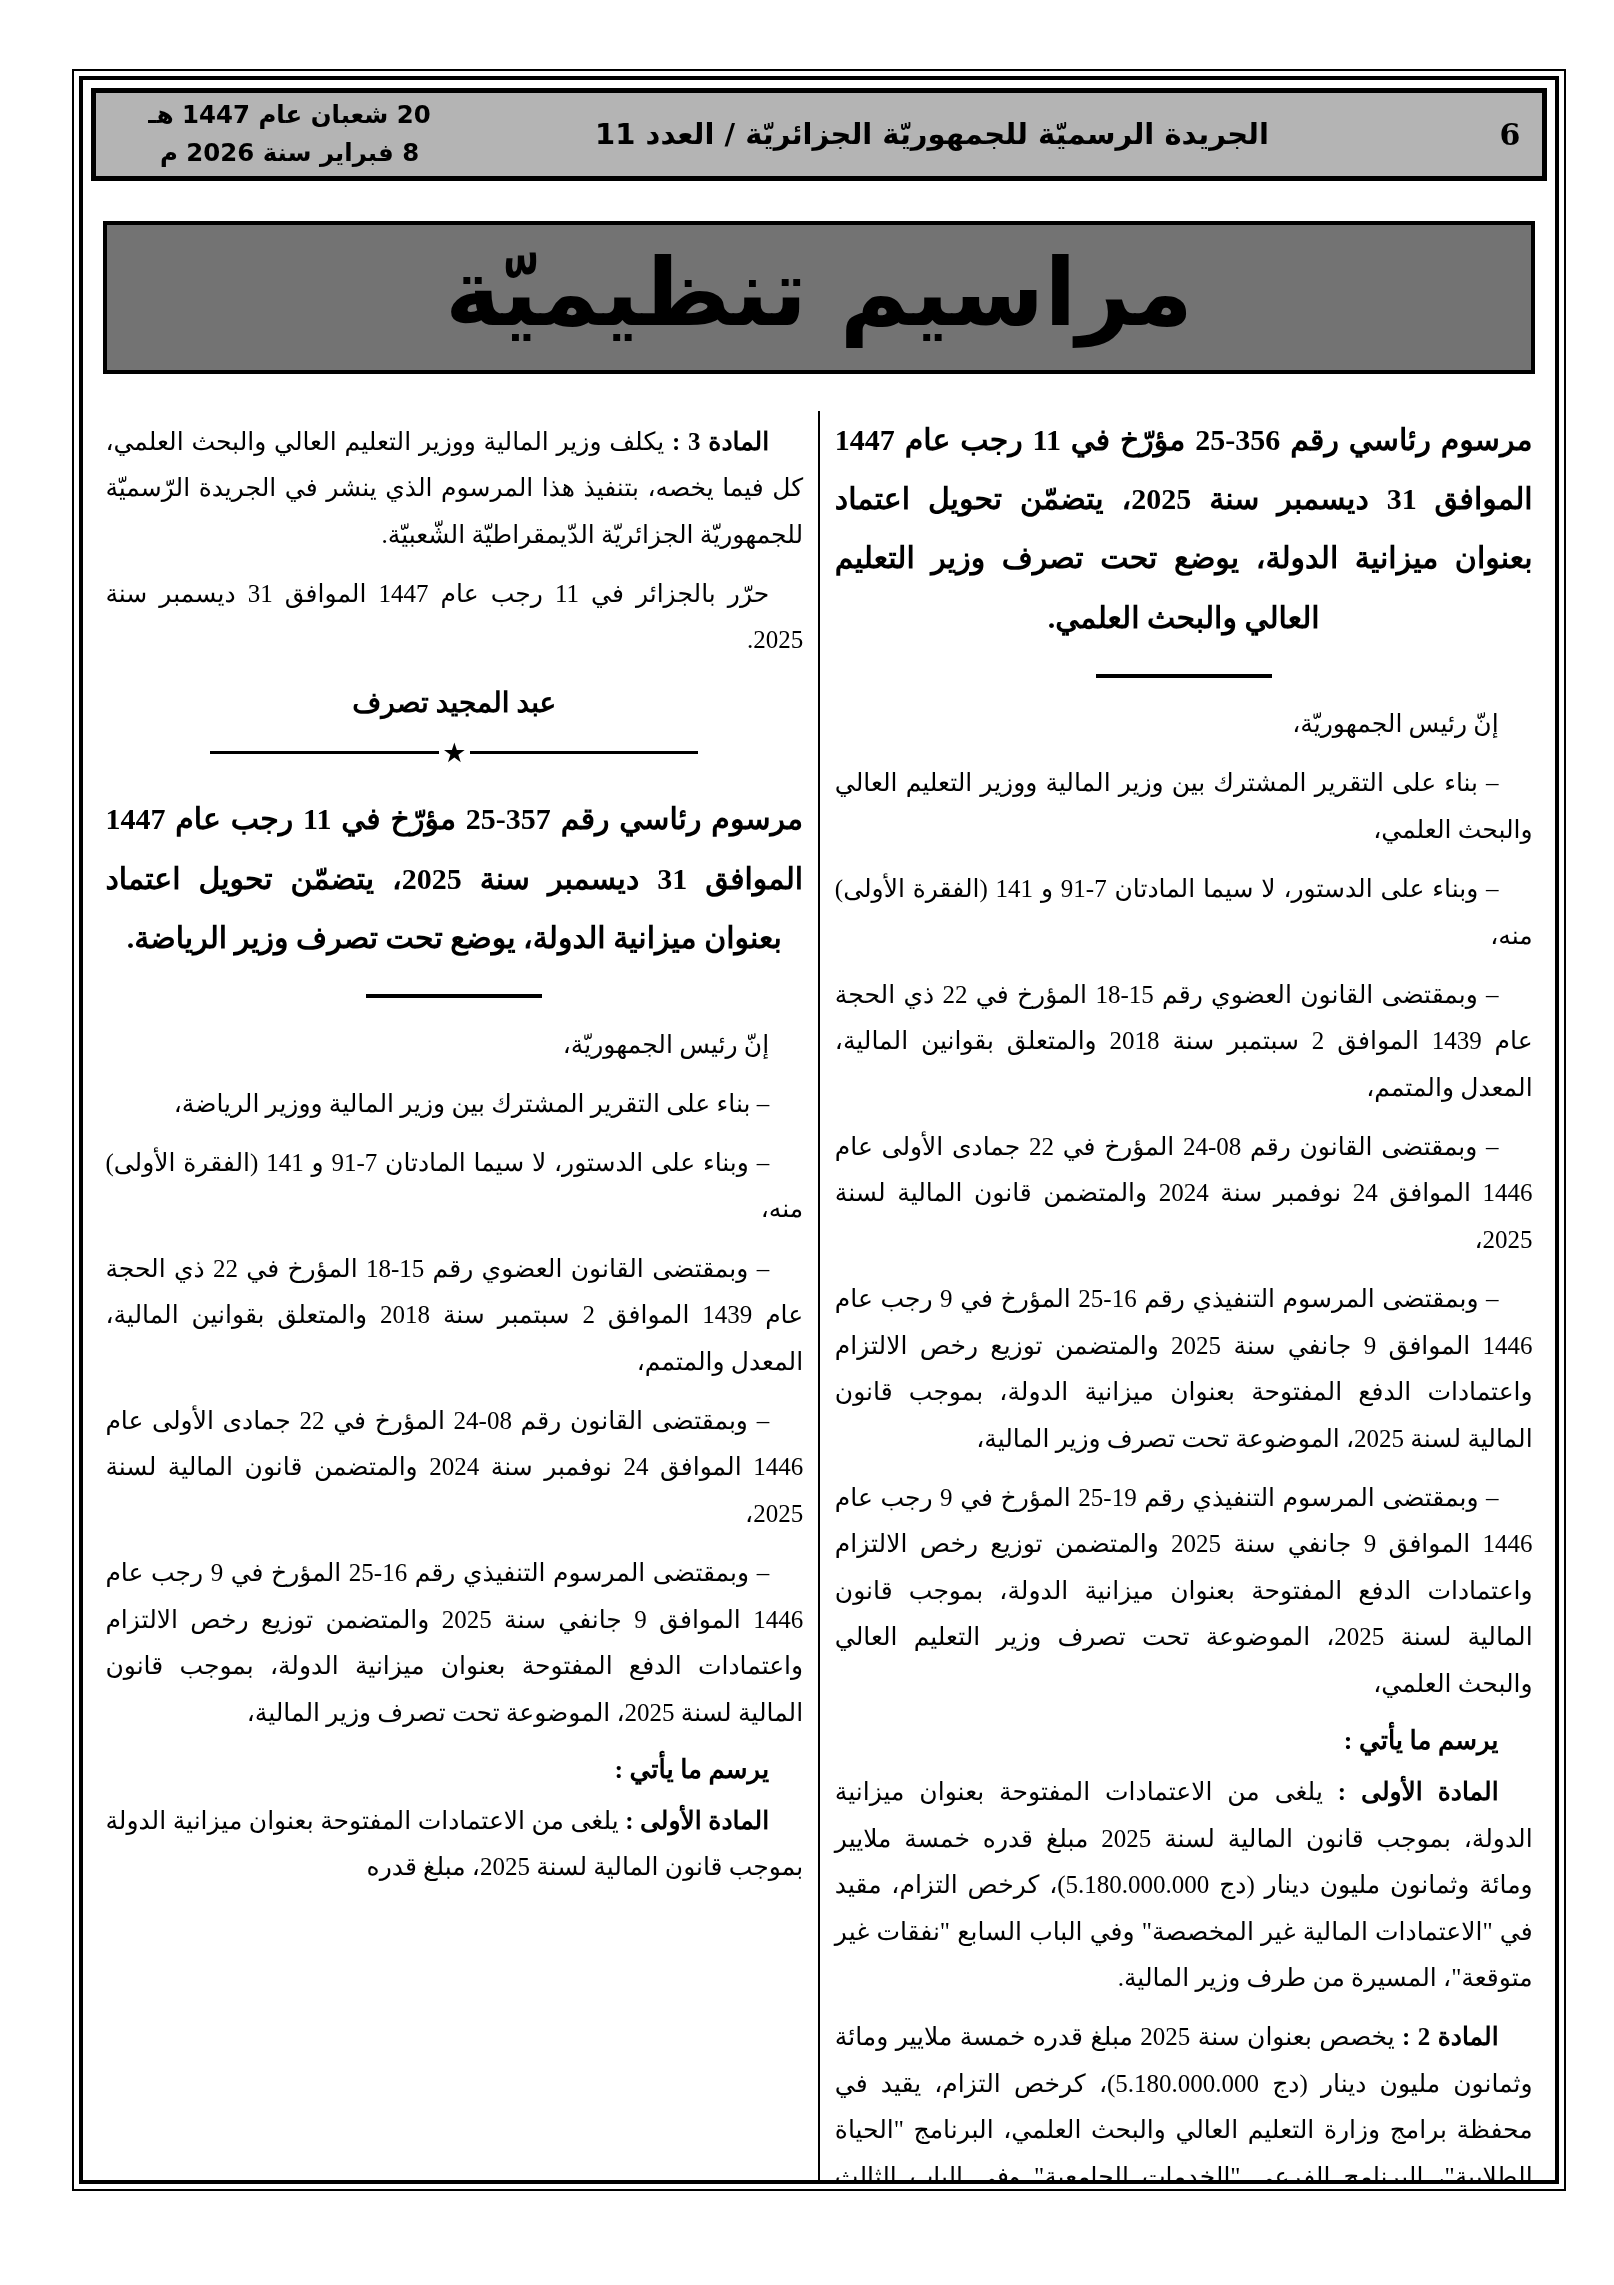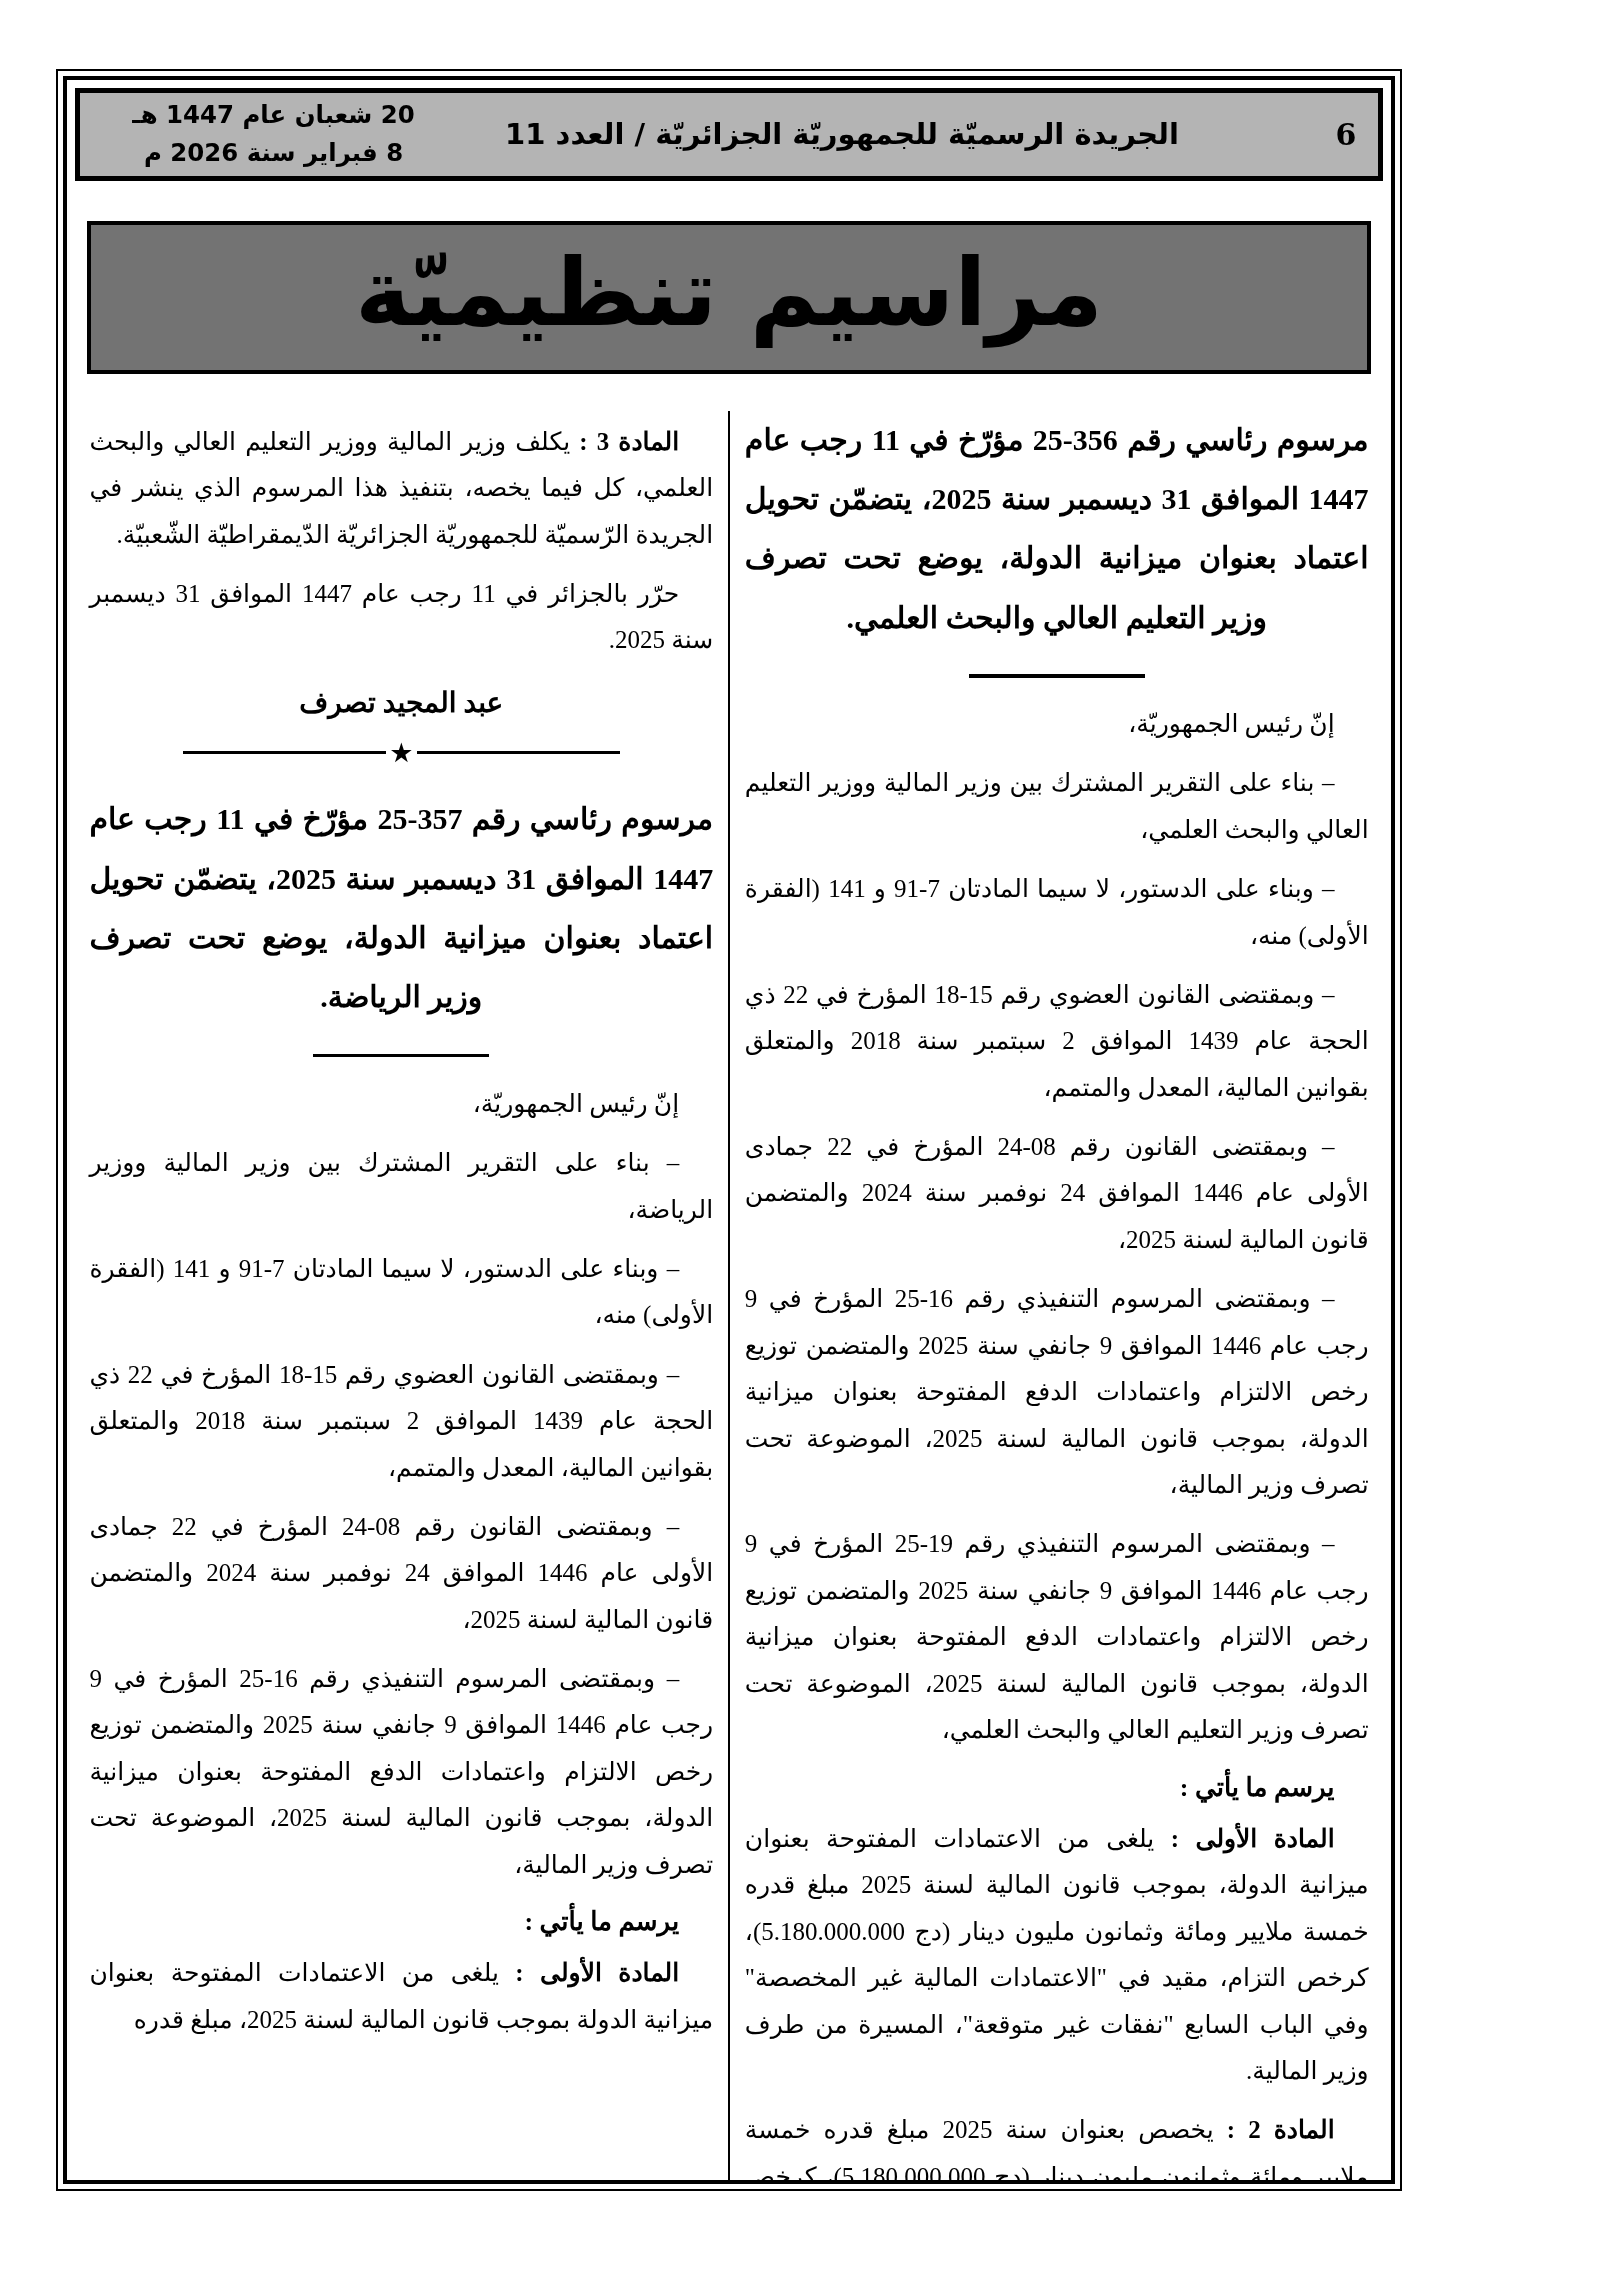--- a/index.html
+++ b/index.html
@@ -1,20 +1,20 @@
 <!DOCTYPE html>
 <html lang="ar" style="font-size:14.5px"><head>
 <meta charset="utf-8">
 <style>
   html,body{margin:0;padding:0;background:#ffffff;}
   body{
     width:1615px;height:2285px;position:relative;
     font-family:"DejaVu Sans",sans-serif;color:#000;
   }
-  .page{position:absolute;left:56px;top:69px;width:1346px;height:2122px;}
+  .page{position:absolute;left:72px;top:69px;width:1494px;height:2122px;}
   .frame-outer{border:2.7px solid #000;padding:5.4px;width:100%;height:100%;box-sizing:border-box;}
   .frame-inner{border:4.5px solid #000;width:100%;height:100%;box-sizing:border-box;overflow:hidden;background:#fff;}
 
   
   .masthead{
     margin:7.2px 7.2px 0 7.2px;border:5.4px solid #000;background:#b4b4b4;
     display:flex;flex-direction:row;align-items:center;direction:ltr;
     height:83px;padding:0 22px;box-sizing:content-box;
   }
   .date-block{width:344px;text-align:center;font-weight:bold;font-size:24.4px;line-height:38px;direction:rtl;}

